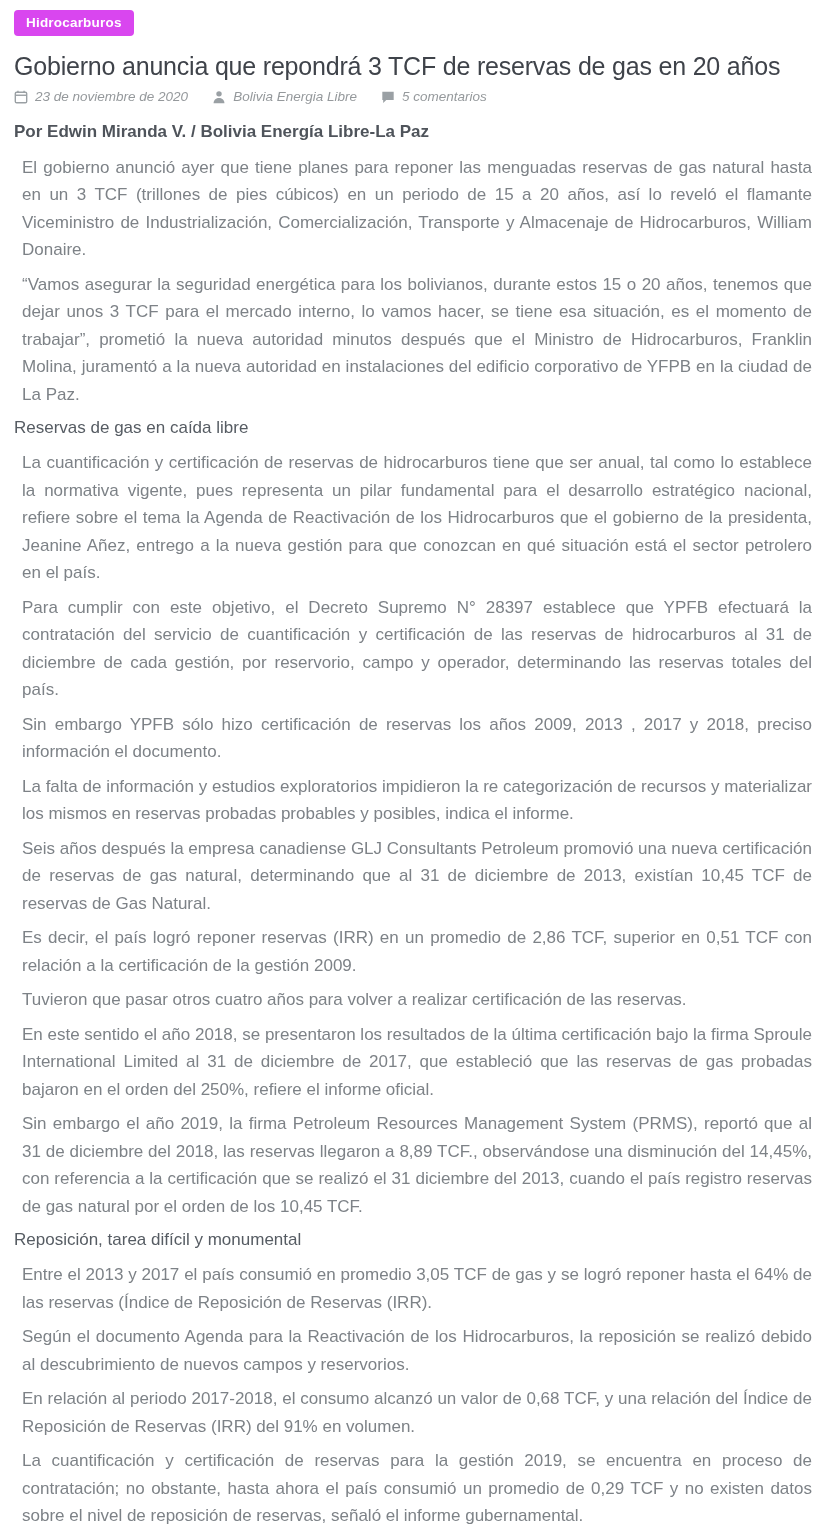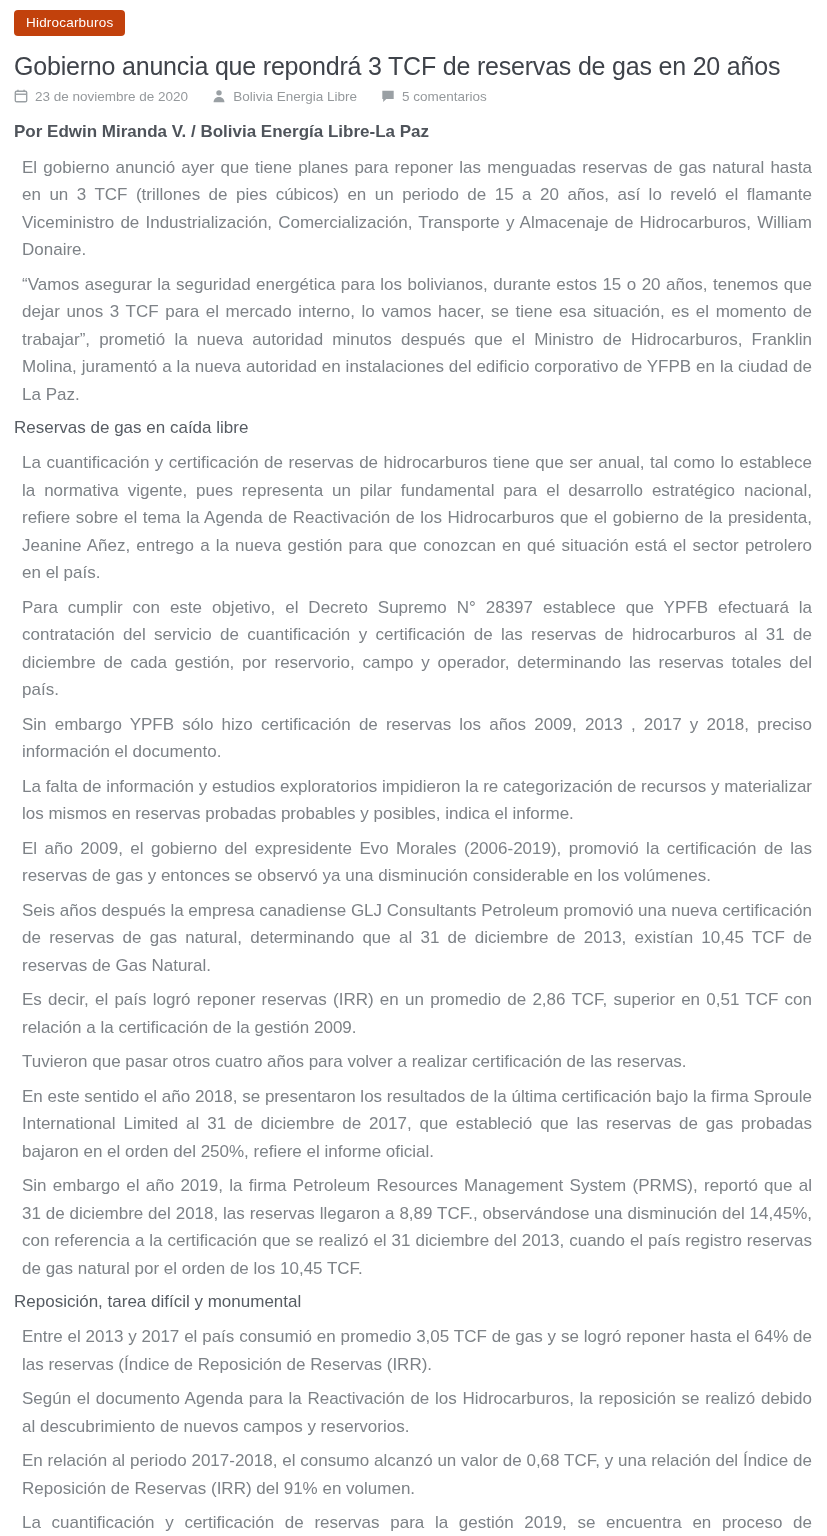--- a/index.html
+++ b/index.html
@@ -5,24 +5,24 @@
   html, body { margin: 0; padding: 0; background: #ffffff; }
   body { font-family: "Liberation Sans", sans-serif; }
   .page {
     width: 827px;
     box-sizing: border-box;
     padding: 10px 15px 30px 14px;
     background: #ffffff;
   }
   .badge {
     display: inline-block;
-    background: #c2410c;
+    background: #d946ef;
     color: #ffffff;
     font-size: 13.5px;
-    font-weight: 400;
+    font-weight: 700;
     padding: 5px 12px 6px 12px;
     border-radius: 4px;
     letter-spacing: 0.2px;
     cursor: pointer;
   }
   h1.title {
     font-size: 25px;
     font-weight: 400;
     color: #3f434a;
     line-height: 1.23;
@@ -30,21 +30,21 @@
     letter-spacing: -0.2px;
   }
   .meta {
     display: flex;
     align-items: center;
     gap: 24px;
     color: #95999c;
     font-size: 13.5px;
     margin: 4px 0 6px 0;
   }
-  .meta-item { display: flex; align-items: flex-start; gap: 7px; }
+  .meta-item { display: flex; align-items: flex-end; gap: 7px; font-style: italic; }
   .meta-item.link { cursor: pointer; }
   .meta-icon { display: inline-flex; width: 14px; height: 14px; }
   .meta-icon svg { width: 14px; height: 14px; fill: #9aa0a4; stroke: #9aa0a4; }
   .byline {
     font-weight: 700;
     color: #4f545b;
     font-size: 17px;
     margin: 18px 0 12px 0;
   }
   p.body {
@@ -103,21 +103,20 @@
 
   <div class="byline">Por Edwin Miranda V. / Bolivia Energía Libre-La Paz</div>
 
   <p class="body">El gobierno anunció ayer que tiene planes para reponer las menguadas reservas de gas natural hasta en un 3 TCF (trillones de pies cúbicos) en un periodo de 15 a 20 años, así lo reveló el flamante Viceministro de Industrialización, Comercialización, Transporte y Almacenaje de Hidrocarburos, William Donaire.</p>
   <p class="body">“Vamos asegurar la seguridad energética para los bolivianos, durante estos 15 o 20 años, tenemos que dejar unos 3 TCF para el mercado interno, lo vamos hacer, se tiene esa situación, es el momento de trabajar”, prometió la nueva autoridad minutos después que el Ministro de Hidrocarburos, Franklin Molina, juramentó a la nueva autoridad en instalaciones del edificio corporativo de YFPB en la ciudad de La Paz.</p>
   <h2 class="section">Reservas de gas en caída libre</h2>
   <p class="body">La cuantificación y certificación de reservas de hidrocarburos tiene que ser anual, tal como lo establece la normativa vigente, pues representa un pilar fundamental para el desarrollo estratégico nacional, refiere sobre el tema la Agenda de Reactivación de los Hidrocarburos que el gobierno de la presidenta, Jeanine Añez, entrego a la nueva gestión para que conozcan en qué situación está el sector petrolero en el país.</p>
   <p class="body">Para cumplir con este objetivo, el Decreto Supremo N° 28397 establece que YPFB efectuará la contratación del servicio de cuantificación y certificación de las reservas de hidrocarburos al 31 de diciembre de cada gestión,  por reservorio, campo y operador, determinando las reservas totales del país.</p>
   <p class="body">Sin embargo YPFB sólo hizo certificación de reservas los años 2009, 2013 , 2017 y 2018, preciso información el documento.</p>
   <p class="body">La falta de información y estudios exploratorios impidieron la re categorización de recursos y materializar los mismos en reservas probadas probables y posibles, indica el informe.</p>
-  <p class="body">El año 2009, el gobierno del expresidente Evo Morales (2006-2019), promovió la  certificación de las reservas de gas y entonces se observó ya una  disminución considerable en los volúmenes.</p>
   <p class="body">Seis años después la empresa canadiense GLJ Consultants Petroleum promovió una nueva certificación de reservas de gas natural, determinando que al 31 de diciembre de 2013, existían 10,45 TCF de reservas de Gas Natural.</p>
   <p class="body">Es decir, el país logró reponer reservas (IRR) en un promedio de 2,86 TCF, superior en 0,51 TCF con relación a la certificación de la gestión 2009.</p>
   <p class="body">Tuvieron que pasar otros cuatro años para volver a realizar certificación de las reservas.</p>
   <p class="body">En este sentido el año 2018, se presentaron los resultados de la última certificación bajo la firma Sproule International Limited al 31 de diciembre de 2017, que estableció que las reservas de gas probadas bajaron en el orden del 250%, refiere el informe oficial.</p>
   <p class="body">Sin embargo el año 2019, la firma Petroleum Resources Management System (PRMS), reportó que al 31 de diciembre del 2018, las reservas llegaron a 8,89 TCF., observándose una disminución del 14,45%, con referencia a la certificación que se realizó el 31 diciembre del 2013, cuando el país registro reservas de gas natural por el orden de los 10,45 TCF.</p>
   <h2 class="section">Reposición, tarea difícil y monumental</h2>
   <p class="body">Entre el 2013 y 2017 el país consumió en promedio 3,05 TCF de gas y se logró reponer hasta el 64% de las reservas (Índice de Reposición  de  Reservas  (IRR).</p>
   <p class="body">Según el documento Agenda para la Reactivación de los Hidrocarburos, la  reposición  se  realizó  debido  al descubrimiento de  nuevos  campos  y  reservorios.</p>
   <p class="body">En relación al periodo 2017-2018, el consumo alcanzó un valor de 0,68 TCF, y una relación del Índice de Reposición de Reservas (IRR) del 91% en volumen.</p>
   <p class="body">La cuantificación y certificación de reservas para la gestión 2019, se encuentra en proceso de contratación; no obstante, hasta ahora el país consumió un promedio de 0,29 TCF y no existen datos sobre el nivel de reposición de reservas, señaló el informe gubernamental.</p>

